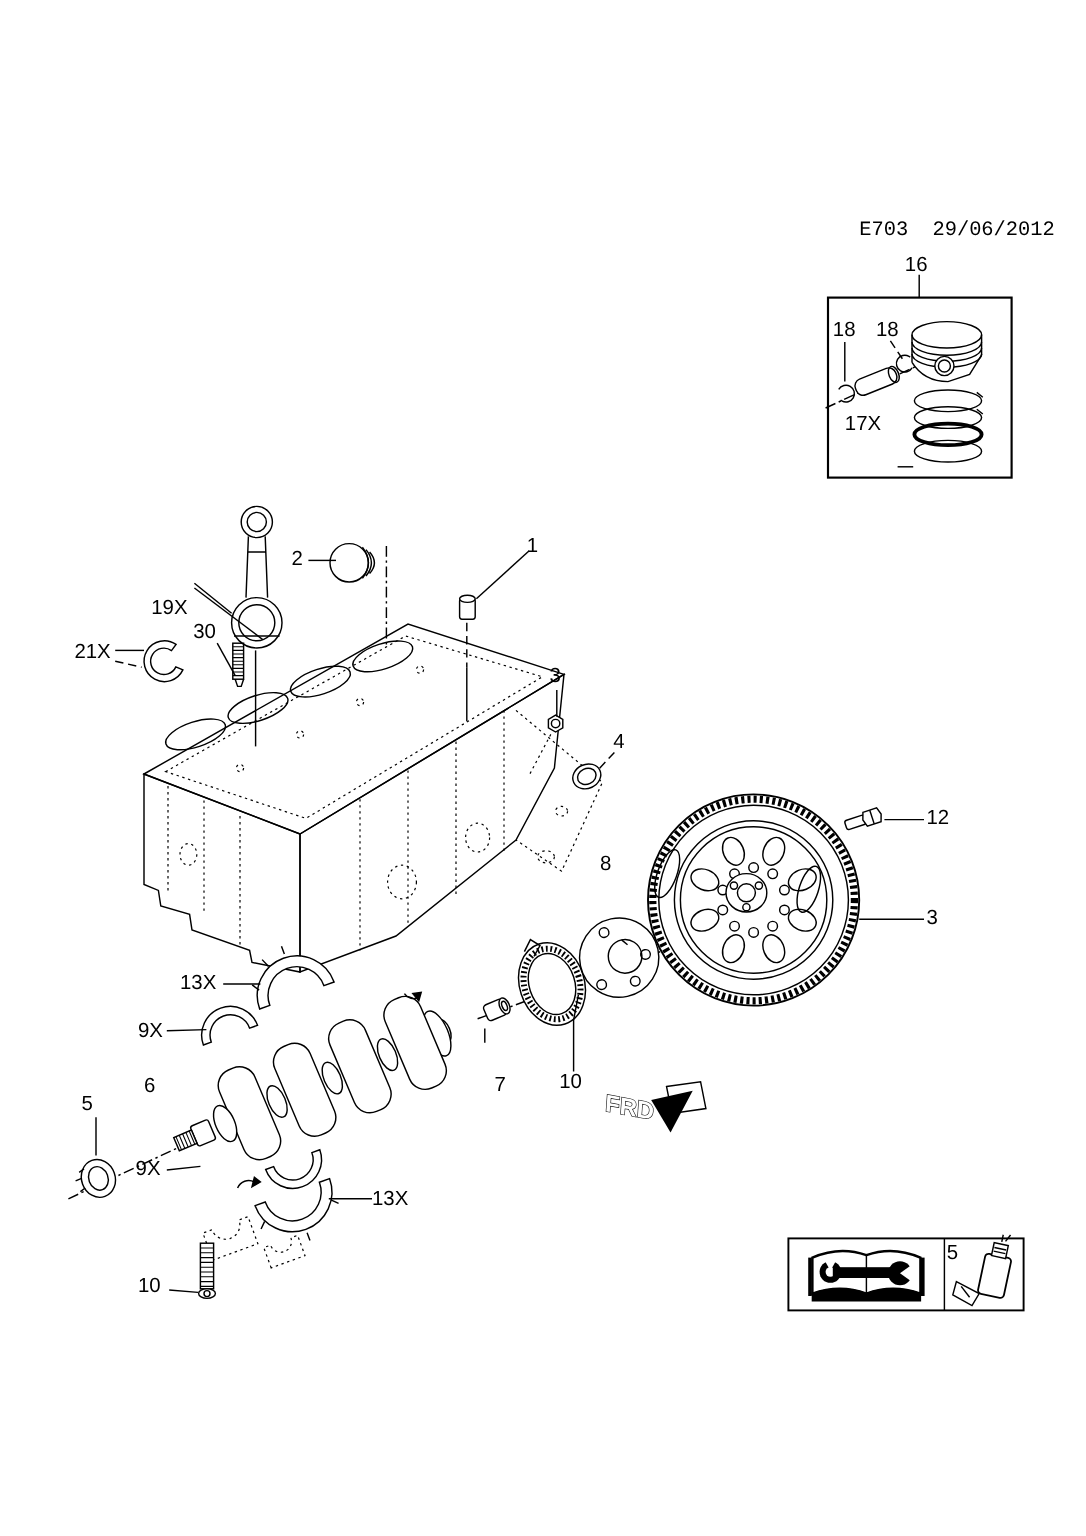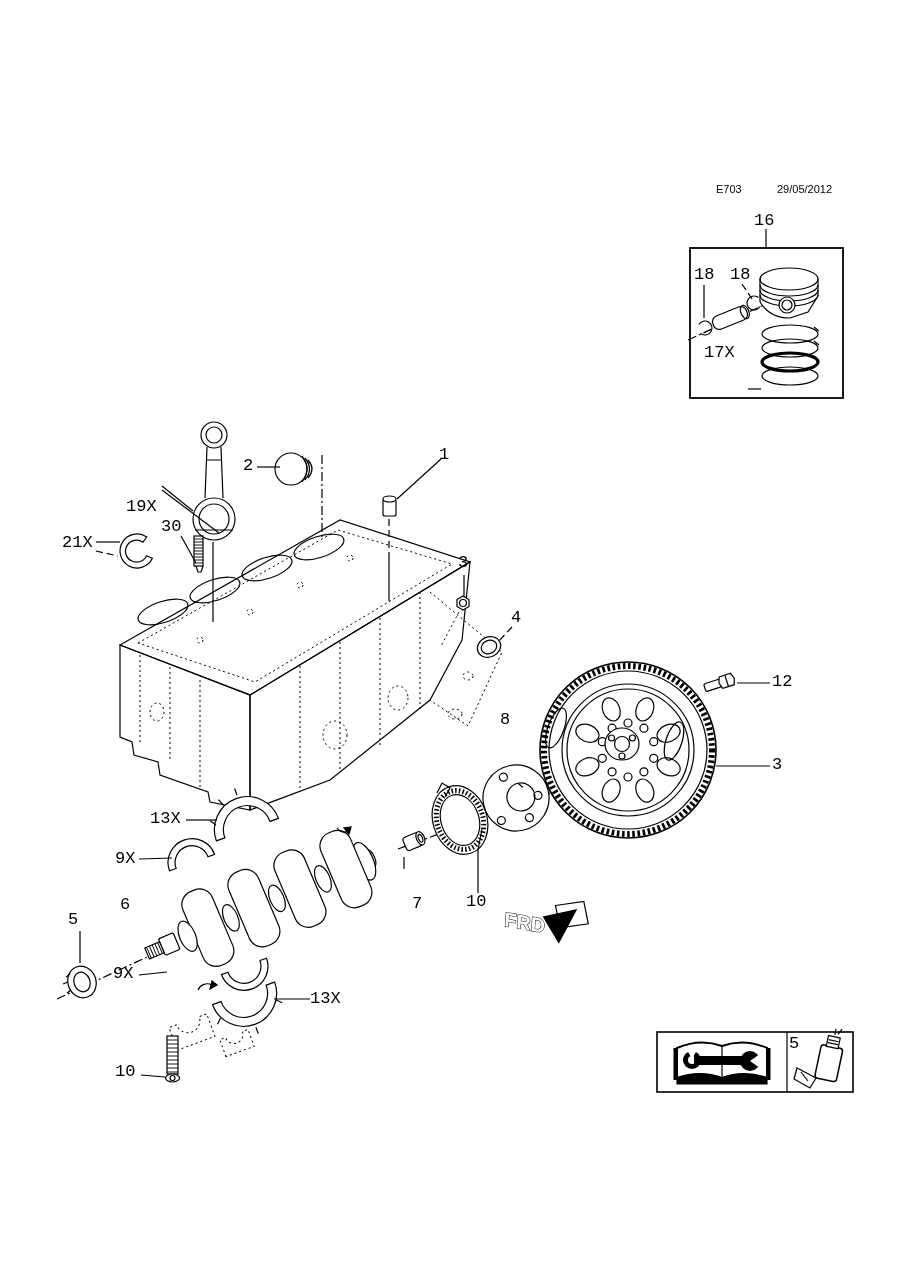--- a/index.html
+++ b/index.html
@@ -1,21 +1,21 @@
 <!DOCTYPE html>
 <html><head>
 <meta charset="utf-8">
 <style>
   html,body{margin:0;padding:0;background:#fff;}
   .stage{position:relative;width:905px;height:1280px;background:#fff;overflow:hidden;
          font-family:"Liberation Sans",sans-serif;color:#000;}
   svg{position:absolute;left:0;top:0;}
-  .callout{position:absolute;font-size:17px;line-height:1;font-family:Liberation Mono, monospace;
+  .callout{position:absolute;font-size:17px;line-height:1;font-family:Liberation Sans, sans-serif;
            color:#000;white-space:nowrap;cursor:default;}
-  .hdr{position:absolute;font-size:11px;line-height:1;color:#000;white-space:nowrap;}
+  .hdr{position:absolute;font-size:17px;line-height:1;color:#000;white-space:nowrap;font-family:Liberation Mono, monospace;}
   .ink{stroke:#000;fill:none;stroke-width:1.2;}
   .fillw{fill:#fff;}
   .dash{stroke-dasharray:7 4;}
   .dashdot{stroke-dasharray:9 3 2 3;}
   .dot{stroke-dasharray:2 3;stroke-width:1;}
 </style>
 </head>
 <body>
 
 <div class="stage">
@@ -278,21 +278,21 @@
     <line x1="404" y1="857" x2="404" y2="869"></line>
     <polyline points="482,829 478,850 478,893" fill="none"></polyline>
     <line x1="80" y1="931" x2="80" y2="963"></line>
     <line x1="139" y1="975" x2="167" y2="972"></line>
     <line x1="274" y1="999" x2="310" y2="999"></line>
     <line x1="141" y1="1075" x2="165" y2="1077"></line>
   </g>
 </svg>
 
 <div class="hdr" style="left:716px;top:184px">E703</div>
-<div class="hdr" style="left:777px;top:184px">29/05/2012</div>
+<div class="hdr" style="left:777px;top:184px">29/06/2012</div>
 
 <div class="callout" style="left:754px;top:212px">16</div>
 <div class="callout" style="left:694px;top:266px">18</div>
 <div class="callout" style="left:730px;top:266px">18</div>
 <div class="callout" style="left:704px;top:344px">17X</div>
 <div class="callout" style="left:126px;top:498px">19X</div>
 <div class="callout" style="left:243px;top:457px">2</div>
 <div class="callout" style="left:439px;top:446px">1</div>
 <div class="callout" style="left:161px;top:518px">30</div>
 <div class="callout" style="left:62px;top:534px">21X</div>

